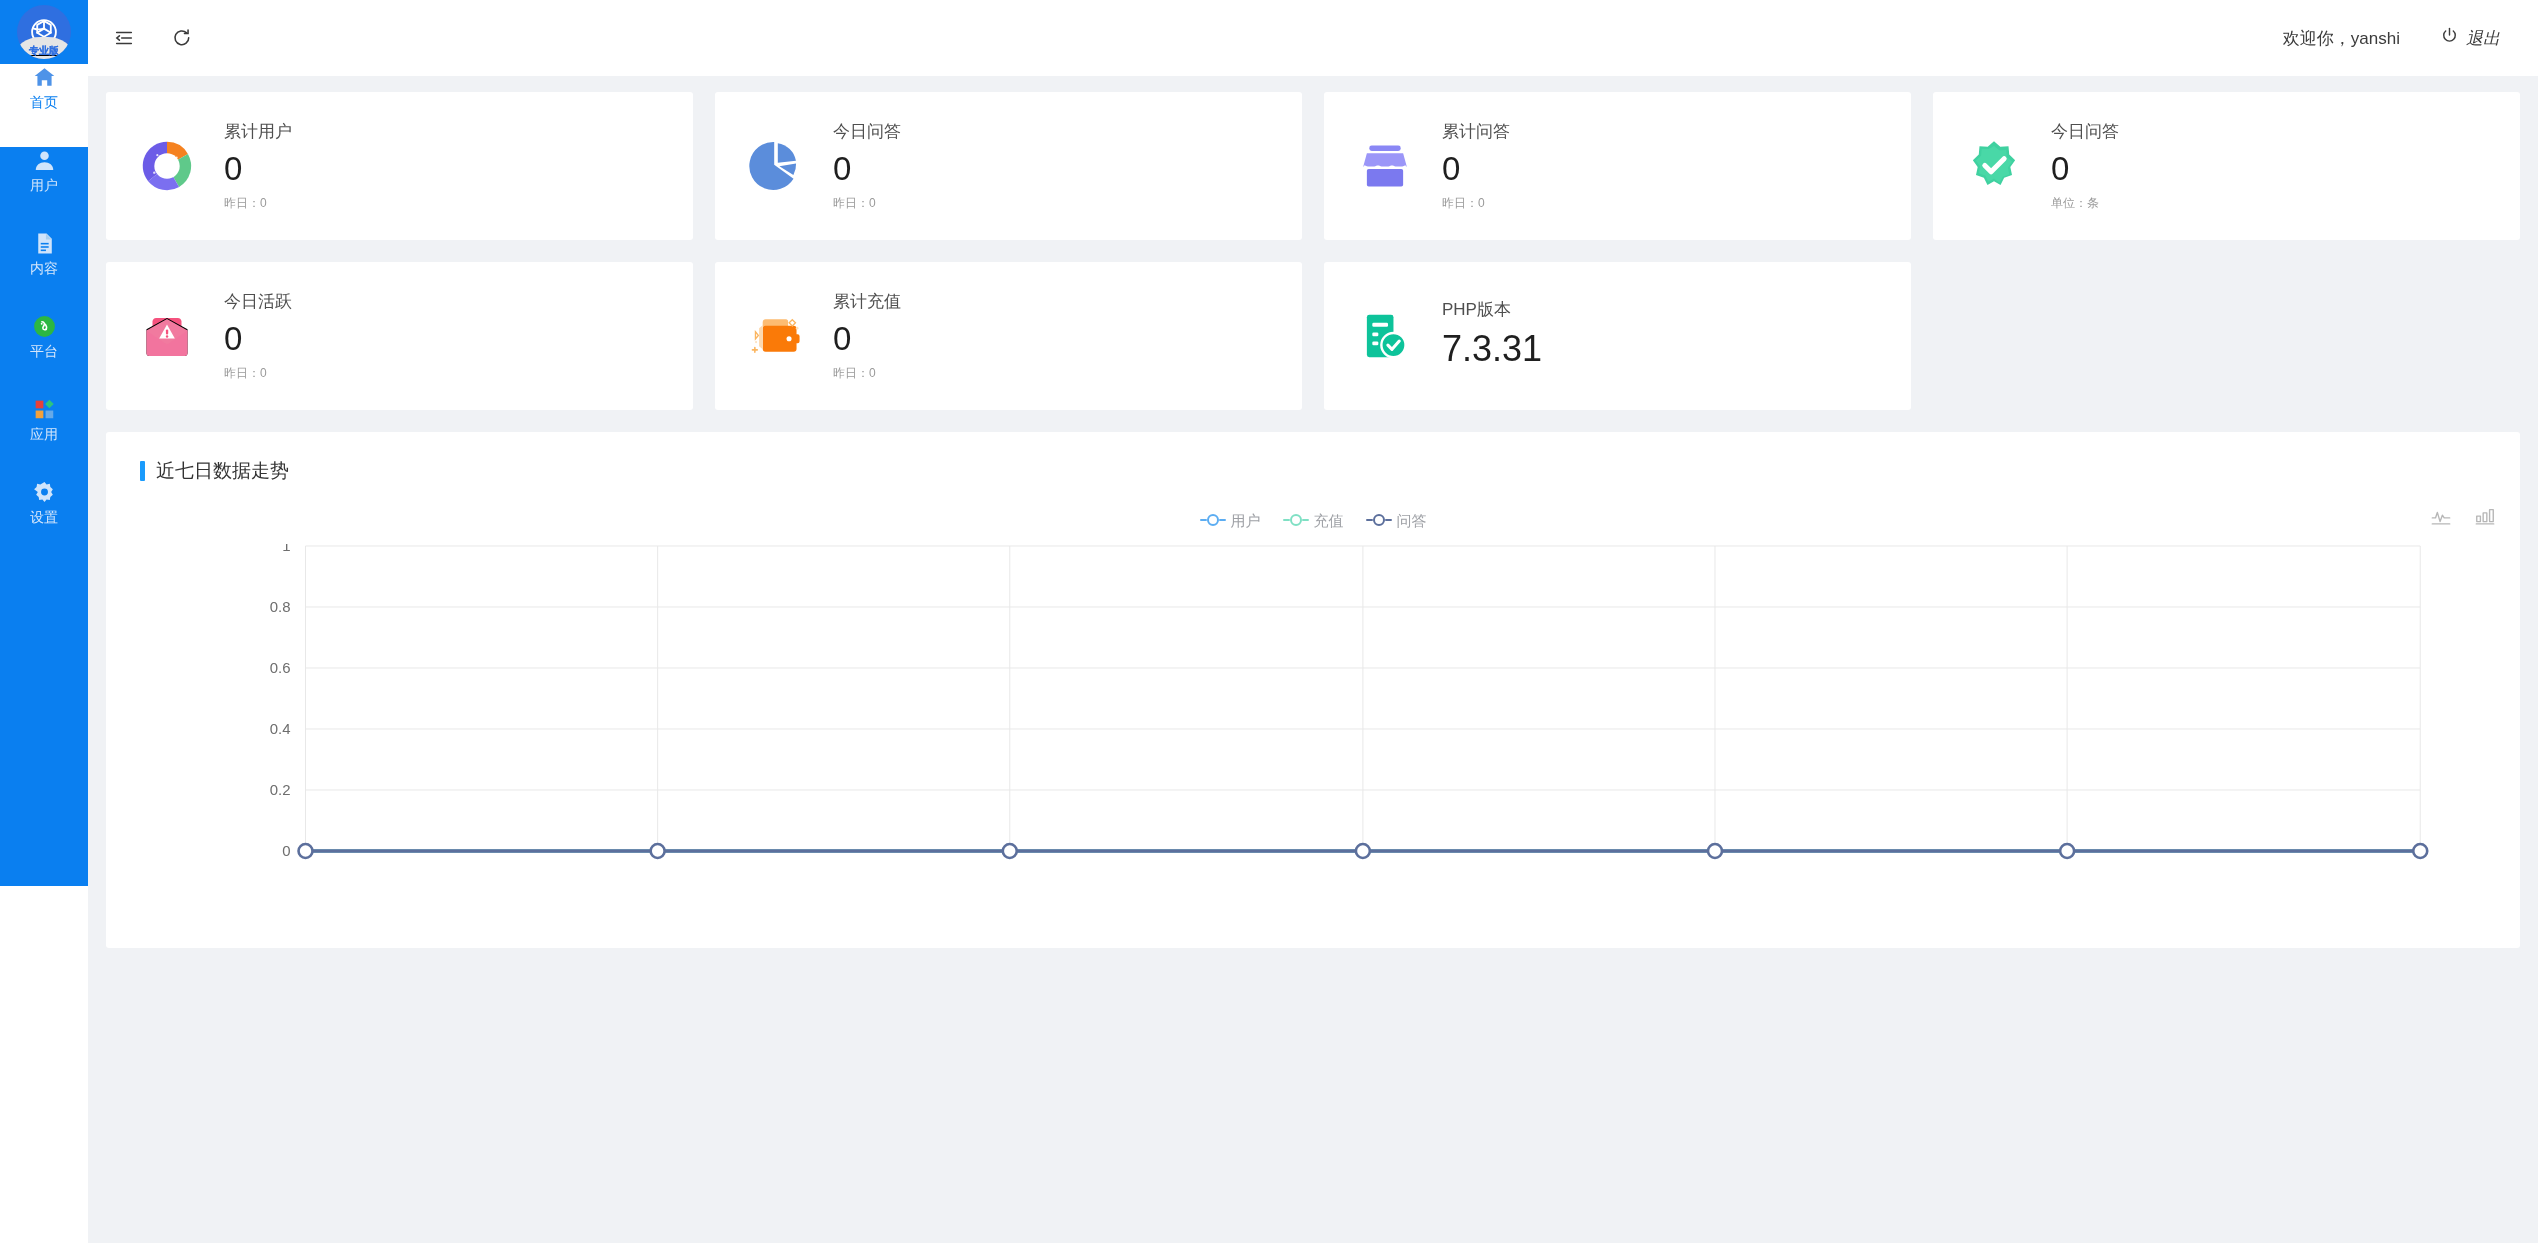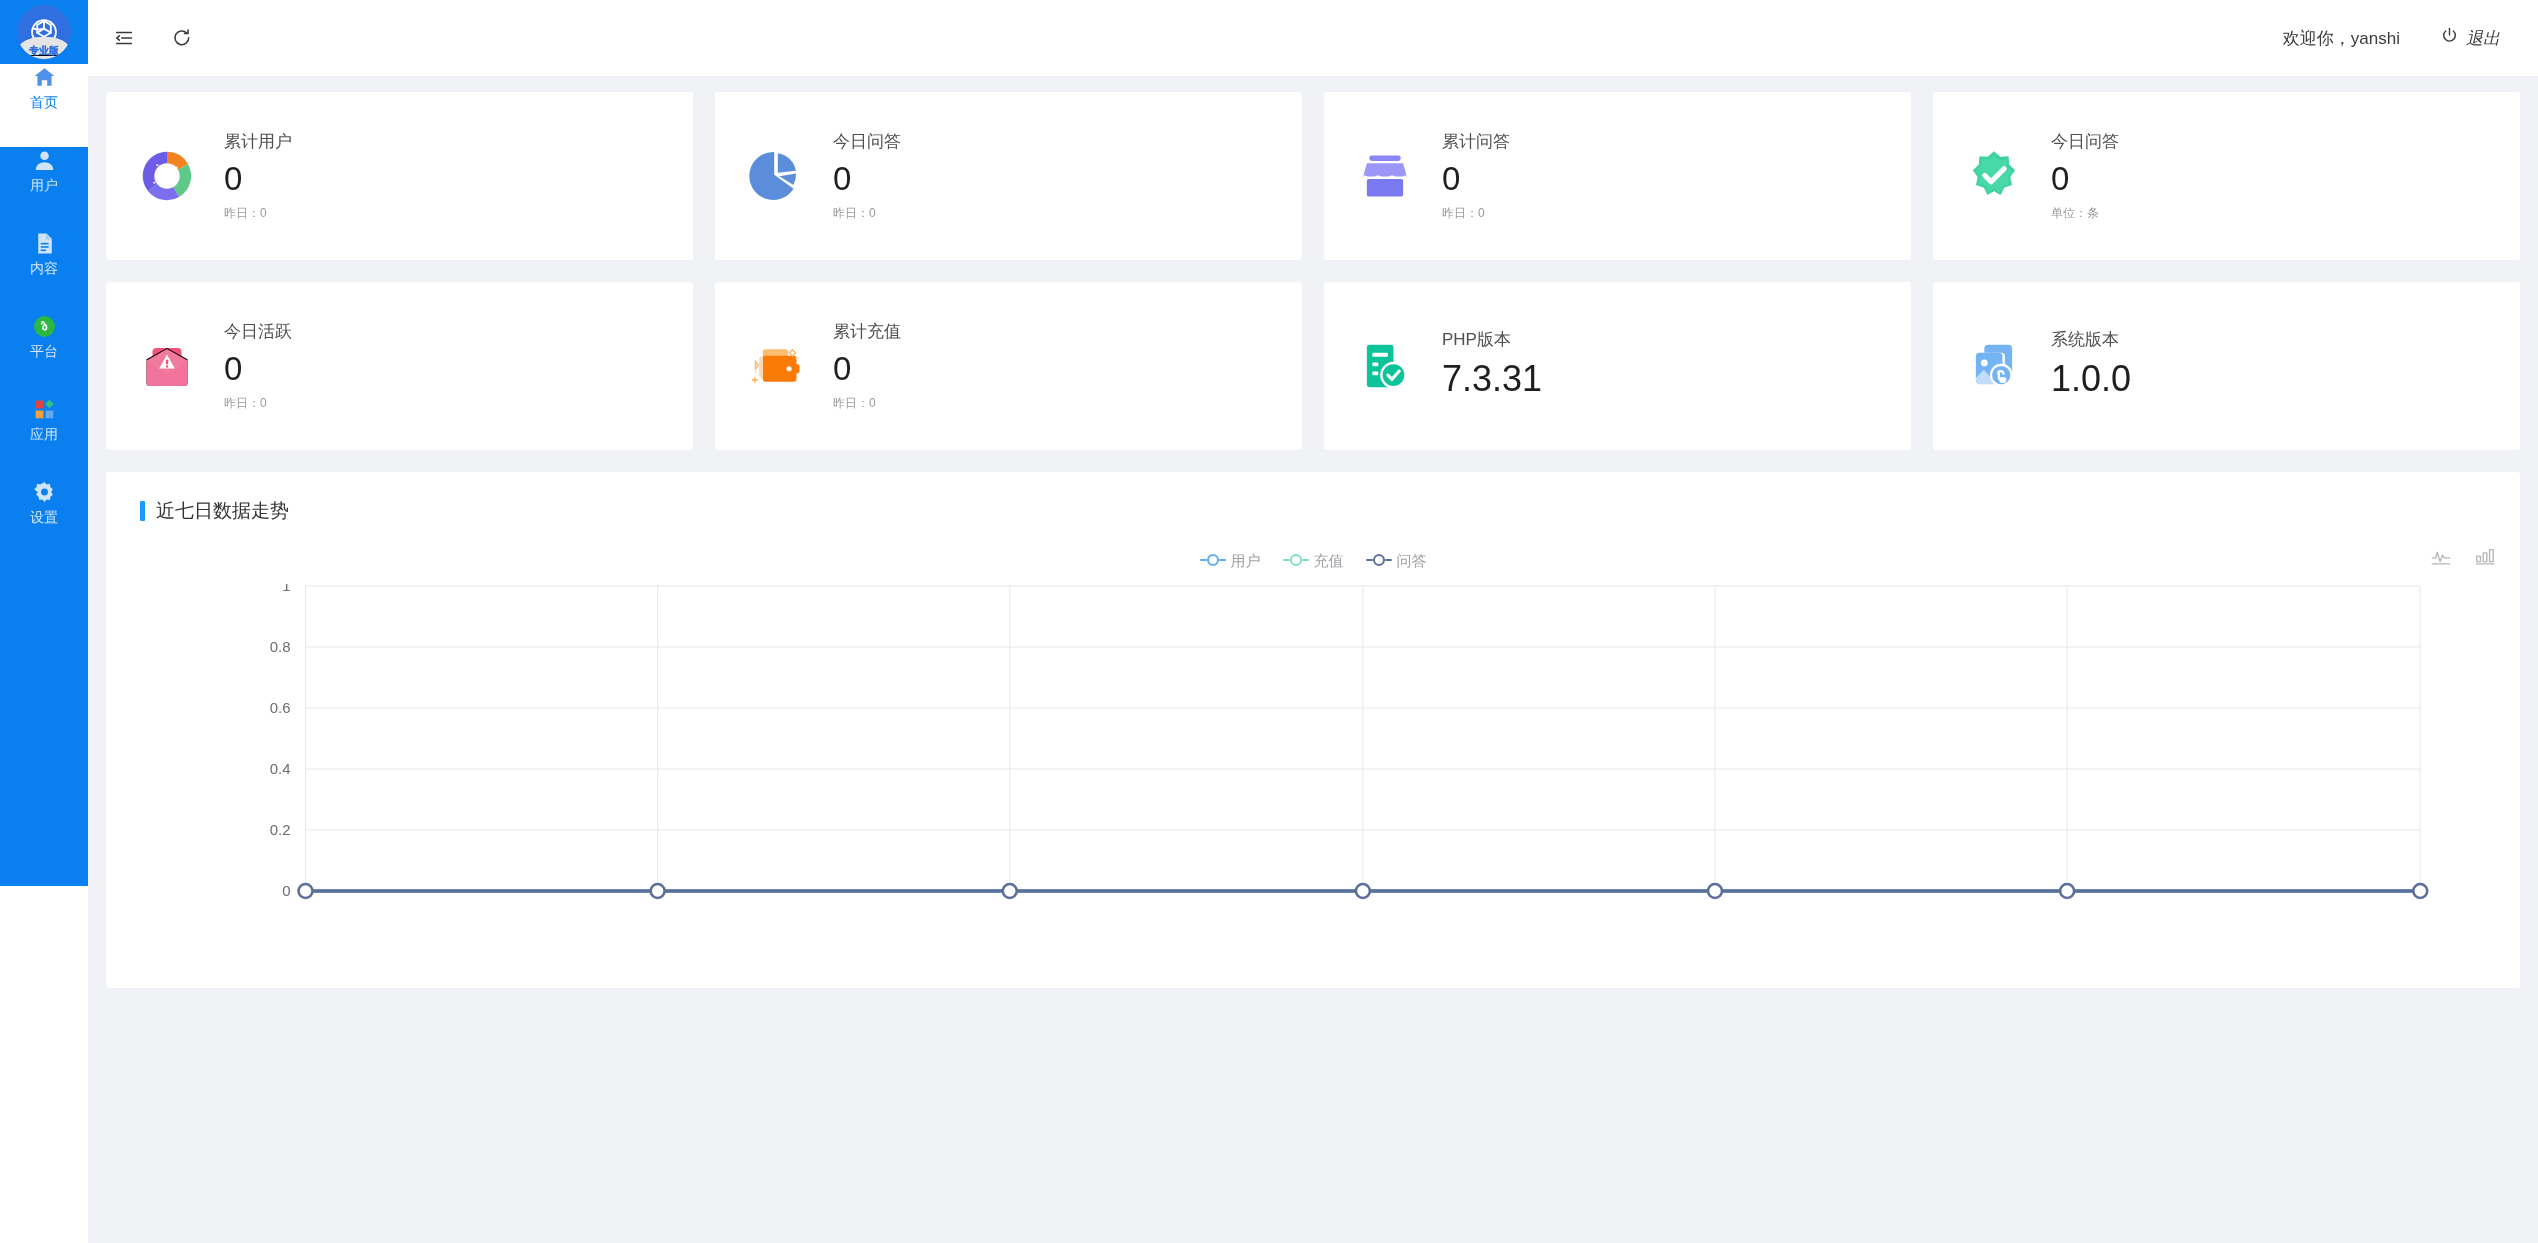--- a/index.html
+++ b/index.html
@@ -92,21 +92,21 @@
     overflow: hidden;
   }
 
   
   .card-grid {
     display: grid; grid-template-columns: repeat(4, 1fr);
     gap: 22px; margin-bottom: 22px;
   }
   .stat-card {
     background: #ffffff; border-radius: 3px;
-    height: 168px; display: flex; align-items: center;
+    height: 148px; display: flex; align-items: center;
     padding: 0 30px; gap: 26px;
   }
   .stat-icon { width: 62px; height: 62px; flex-shrink: 0; display:flex; align-items:center; justify-content:center;}
   .stat-body { display: flex; flex-direction: column; gap: 4px; }
   .stat-title { font-size: 17px; color: #4f4f4f; line-height: 1.3; }
   .stat-value { font-size: 33px; color: #1f1f1f; line-height: 1.35; font-weight: 400; }
   .stat-value.small { font-size: 36px; }
   .stat-sub { font-size: 12px; color: #9a9a9a; line-height: 1.3; }
 
   
@@ -383,38 +383,20 @@
               <circle cx="31" cy="31.5" r="10" fill="#0dc39a" stroke="#ffffff" stroke-width="2"></circle>
               <path d="M26.4 31.6 29.8 35 35.8 28.2" fill="none" stroke="#ffffff" stroke-width="2.6" stroke-linecap="round" stroke-linejoin="round"></path>
             </svg>
           </span>
           <span class="stat-body">
             <span class="stat-title">PHP版本</span>
             <span class="stat-value small">7.3.31</span>
           </span>
         </div>
 
-        <div class="stat-card">
-          <span class="stat-icon">
-            <svg width="58" height="58" viewBox="0 0 48 48">
-              <path d="M16 9.5a3 3 0 0 1 3-3h17a3 3 0 0 1 3 3v22a3 3 0 0 1-3 3h-3V16a3 3 0 0 0-3-3H16v-3.5z" fill="#74b4f2"></path>
-              <rect x="9" y="13" width="22" height="26" rx="3" fill="#74b4f2"></rect>
-              <circle cx="16" cy="21.5" r="2.8" fill="#ffffff"></circle>
-              <path d="M9 34l6.5-7 5 5.5 4-3.5 6.5 7v.5a3 3 0 0 1-3 3H12a3 3 0 0 1-3-3v-2.5z" fill="#ffffff" opacity=".55"></path>
-              <circle cx="30" cy="31.5" r="8.5" fill="#74b4f2" stroke="#ffffff" stroke-width="1.8"></circle>
-              <path d="M28 28.5v5.5c0 .6.5 1 1 1h4.6" fill="none" stroke="#ffffff" stroke-width="1.8" stroke-linecap="round"></path>
-              <path d="M27.5 30.5c0-1.2 1-2.2 2.2-2.2s2.2 1 2.2 2.2" fill="none" stroke="#ffffff" stroke-width="1.8" stroke-linecap="round"></path>
-              <rect x="28.5" y="33" width="5.5" height="5" rx="1.6" fill="#ffffff"></rect>
-            </svg>
-          </span>
-          <span class="stat-body">
-            <span class="stat-title">系统版本</span>
-            <span class="stat-value small">1.0.0</span>
-          </span>
-        </div>
 
       </div>
 
       <section class="chart-panel">
         <div class="panel-head">
           <span class="accent-bar"></span>
           <span class="panel-title">近七日数据走势</span>
         </div>
 
         <div class="chart-area">

